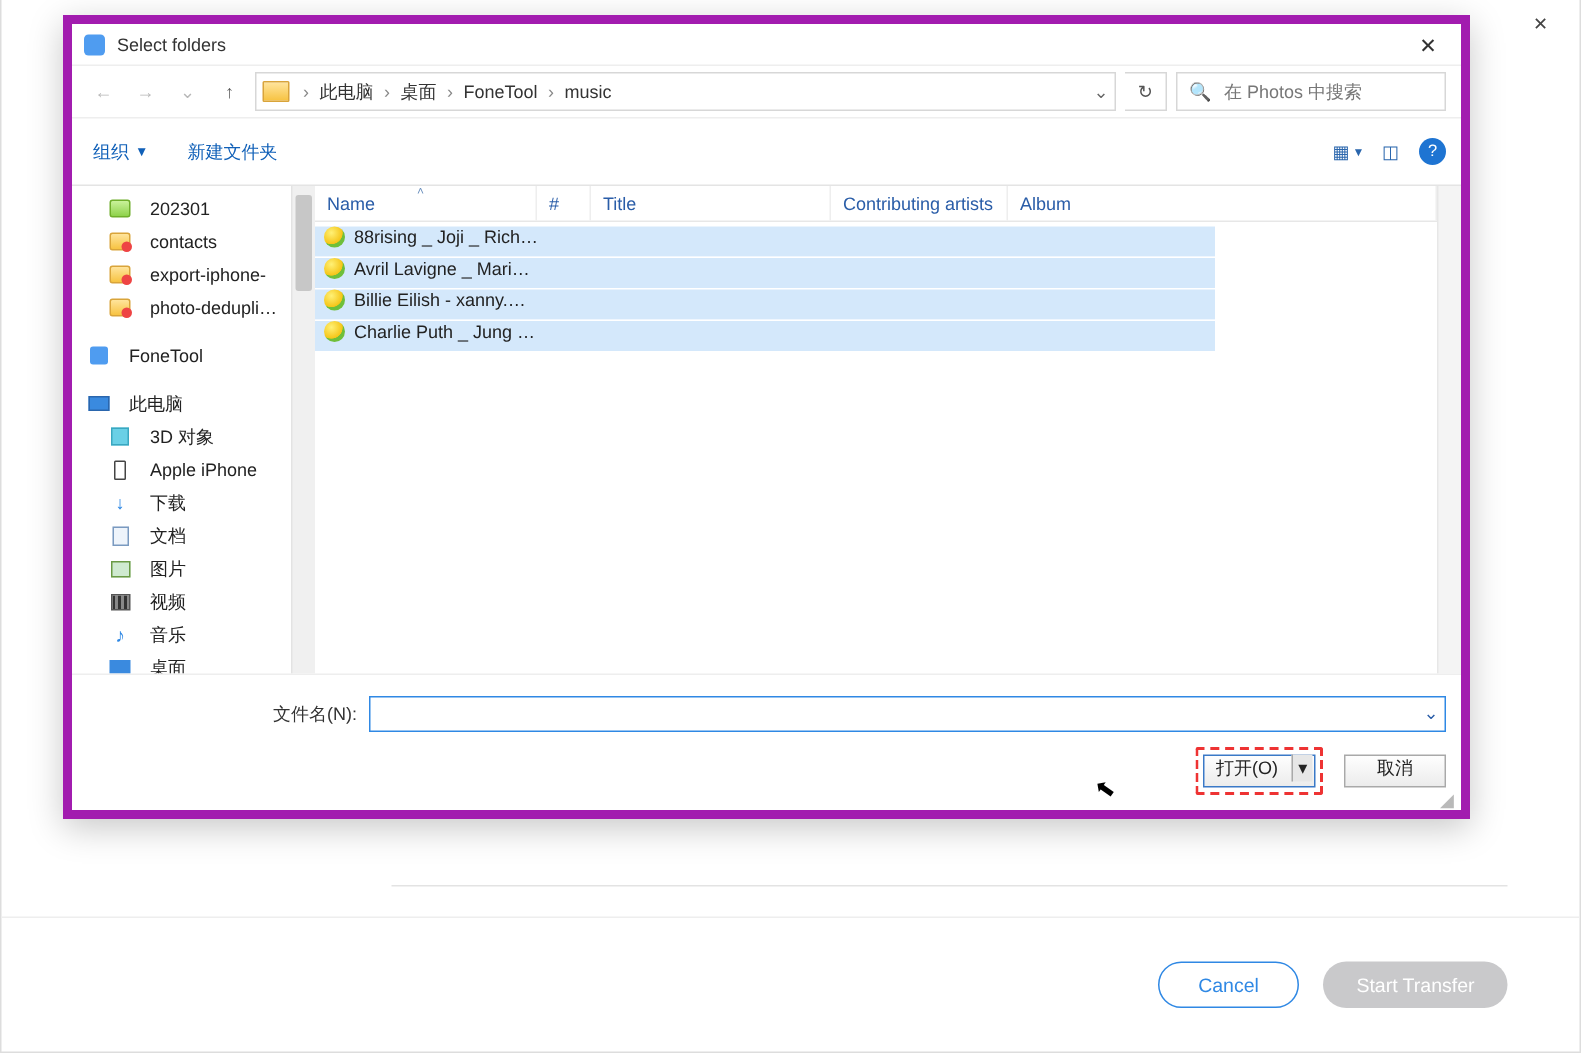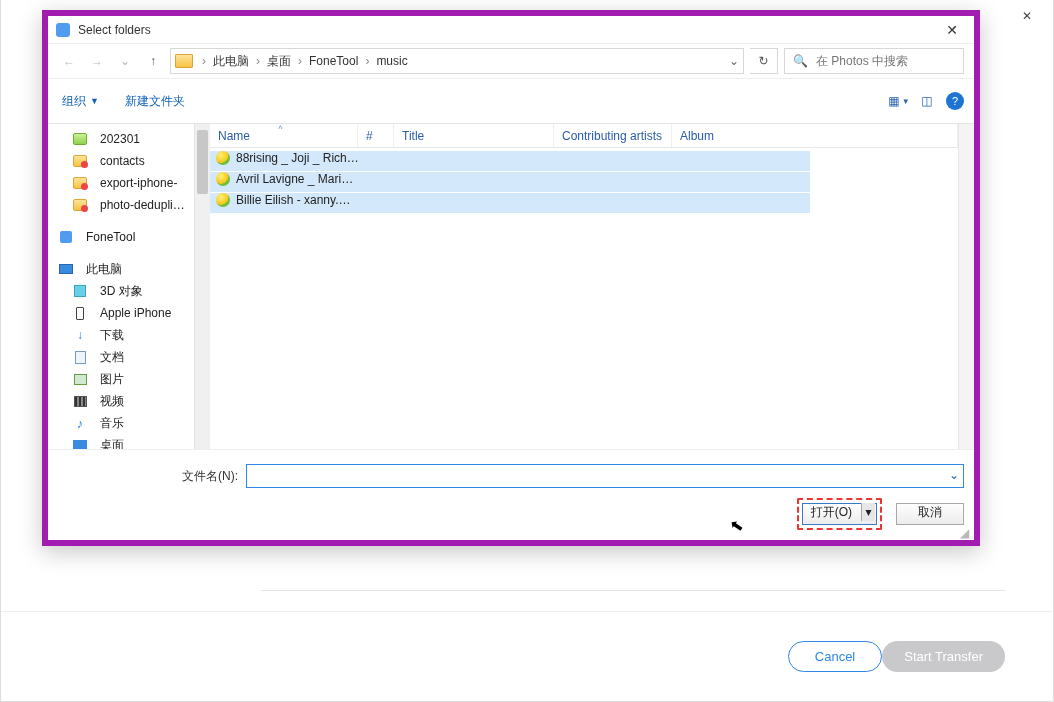--- a/index.html
+++ b/index.html
@@ -1,20 +1,20 @@
 <!DOCTYPE html>
 <html><head>
 <meta charset="utf-8">
 <style>
 *{box-sizing:border-box;margin:0;padding:0;font-family:"Segoe UI","Microsoft YaHei",sans-serif;font-size:12px}
 body{background:#fff;width:1054px;height:702px;position:relative;overflow:hidden}
 .outer{position:absolute;inset:0;border:1px solid #ddd;border-top:none;background:#fff}
 .outer-title{height:32px;display:flex;align-items:center;justify-content:flex-end;padding-right:8px;gap:20px}
 .outer-title .win-btn{width:36px;height:28px;display:flex;align-items:center;justify-content:center;color:#444}
-.bottom-bar{position:absolute;bottom:0;left:0;right:0;height:90px;display:flex;align-items:center;justify-content:flex-end;padding-right:48px;border-top:1px solid #eee}
+.bottom-bar{position:absolute;bottom:0;left:0;right:0;height:90px;display:flex;align-items:center;justify-content:flex-end;gap:16px;padding-right:48px;border-top:1px solid #eee}
 .bottom-bar .sep{position:absolute;left:260px;right:48px;top:-22px;height:1px;background:#e3e3e3}
 .btn-outline{border:1px solid #2f88e4;color:#2f88e4;background:#fff;padding:7px 26px;border-radius:16px;font-size:13px}
 .btn-primary{border:none;color:#fff;background:#c9c9cb;padding:8px 22px;border-radius:16px;font-size:13px}
 
 .dialog{position:absolute;left:42px;top:10px;width:938px;height:536px;background:#fff;border:6px solid #a21caf;box-shadow:0 6px 22px rgba(0,0,0,.22)}
 .dlg-title{height:28px;display:flex;align-items:center;padding:0 8px;border-bottom:1px solid #eee}
 .dlg-title .logo{width:14px;height:14px;background:#4f9cf0;border-radius:3px;margin-right:8px}
 .dlg-title .t{flex:1;color:#333}
 .dlg-title .close{width:28px;height:22px;display:flex;align-items:center;justify-content:center;color:#333;font-size:14px}
 
@@ -248,20 +248,24 @@
             <span>88rising _ Joji _ Rich…</span>
           </div>
           <div class="row">
             <span class="mic"></span>
             <span>Avril Lavigne _ Mari…</span>
           </div>
           <div class="row">
             <span class="mic"></span>
             <span>Billie Eilish - xanny.…</span>
           </div>
+          <div class="row">
+            <span class="mic"></span>
+            <span>Charlie Puth _ Jung …</span>
+          </div>
         </div>
     </div>
     <div class="file-scroll"></div>
   </div>
 
   <div class="footer">
     <div class="fname">
       <label>文件名(N):</label>
       <div class="combo">
           <span class="dd">⌄</span>

